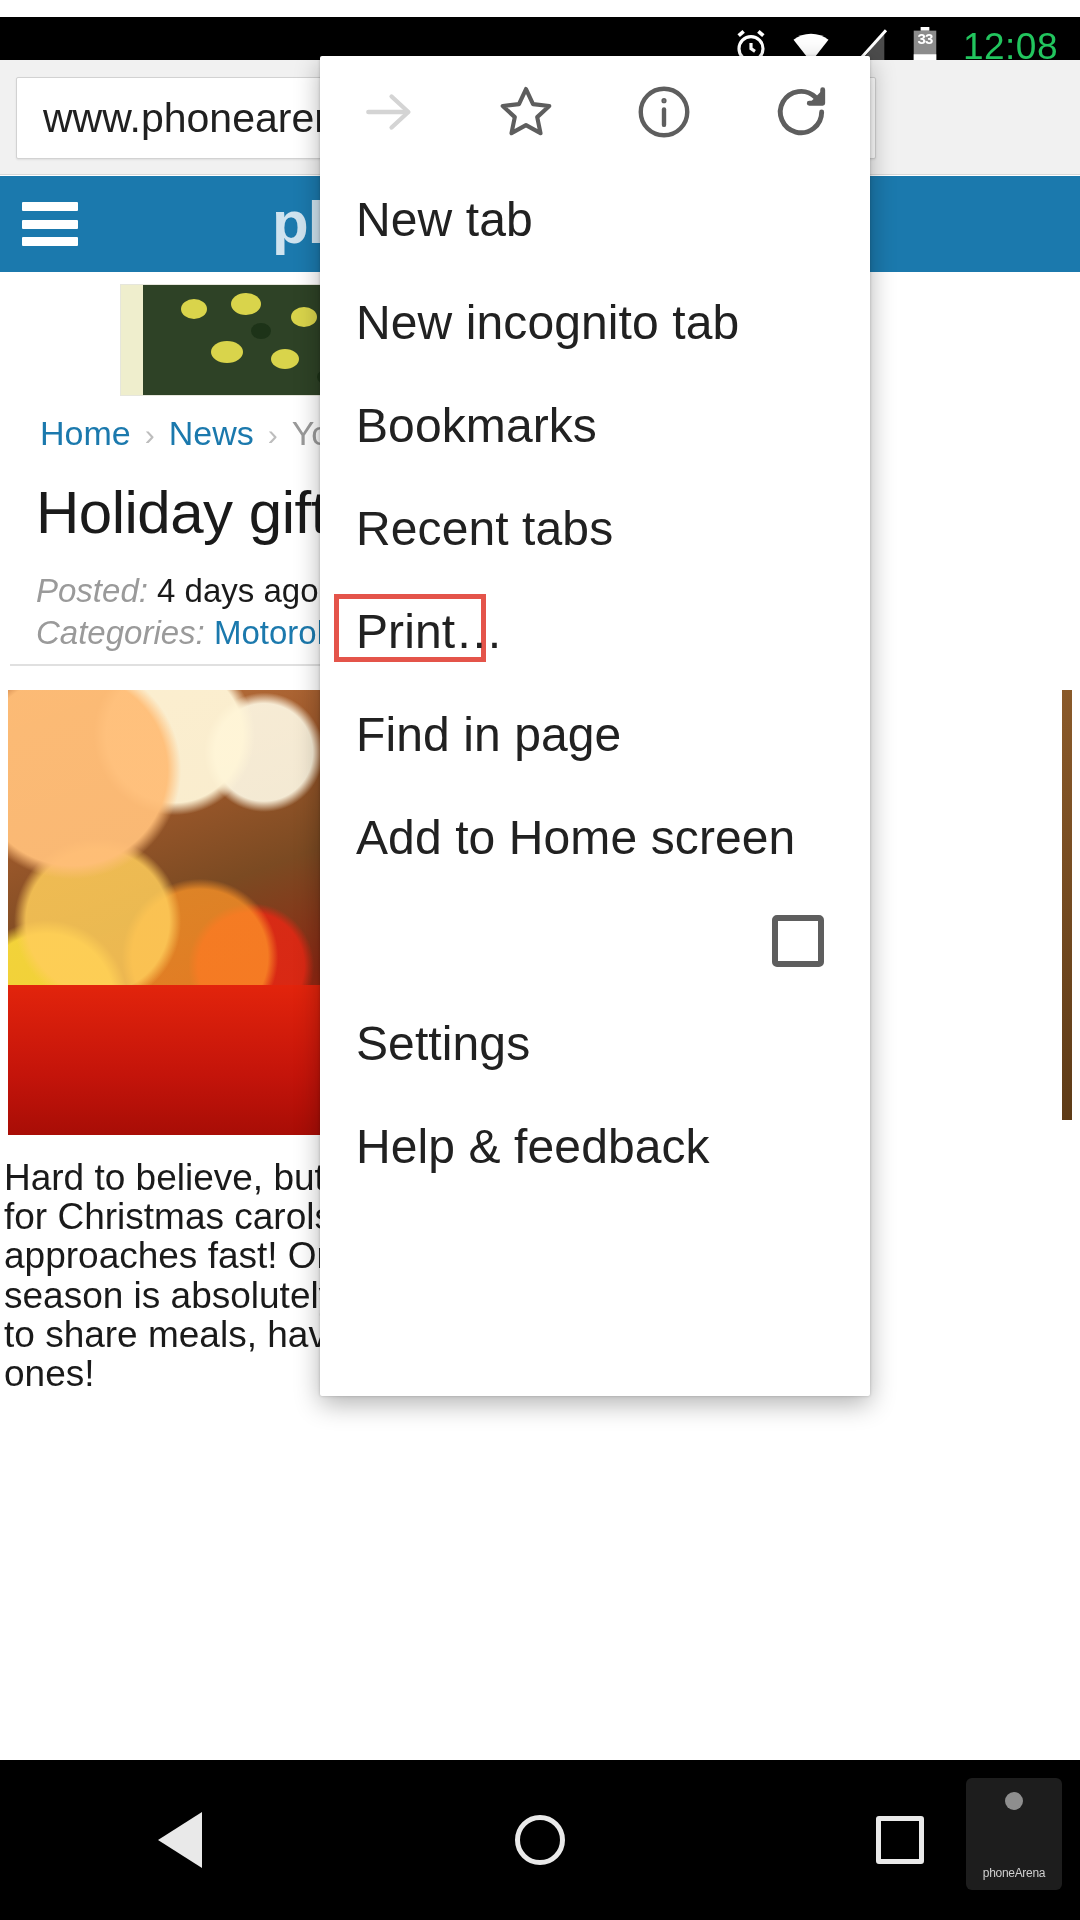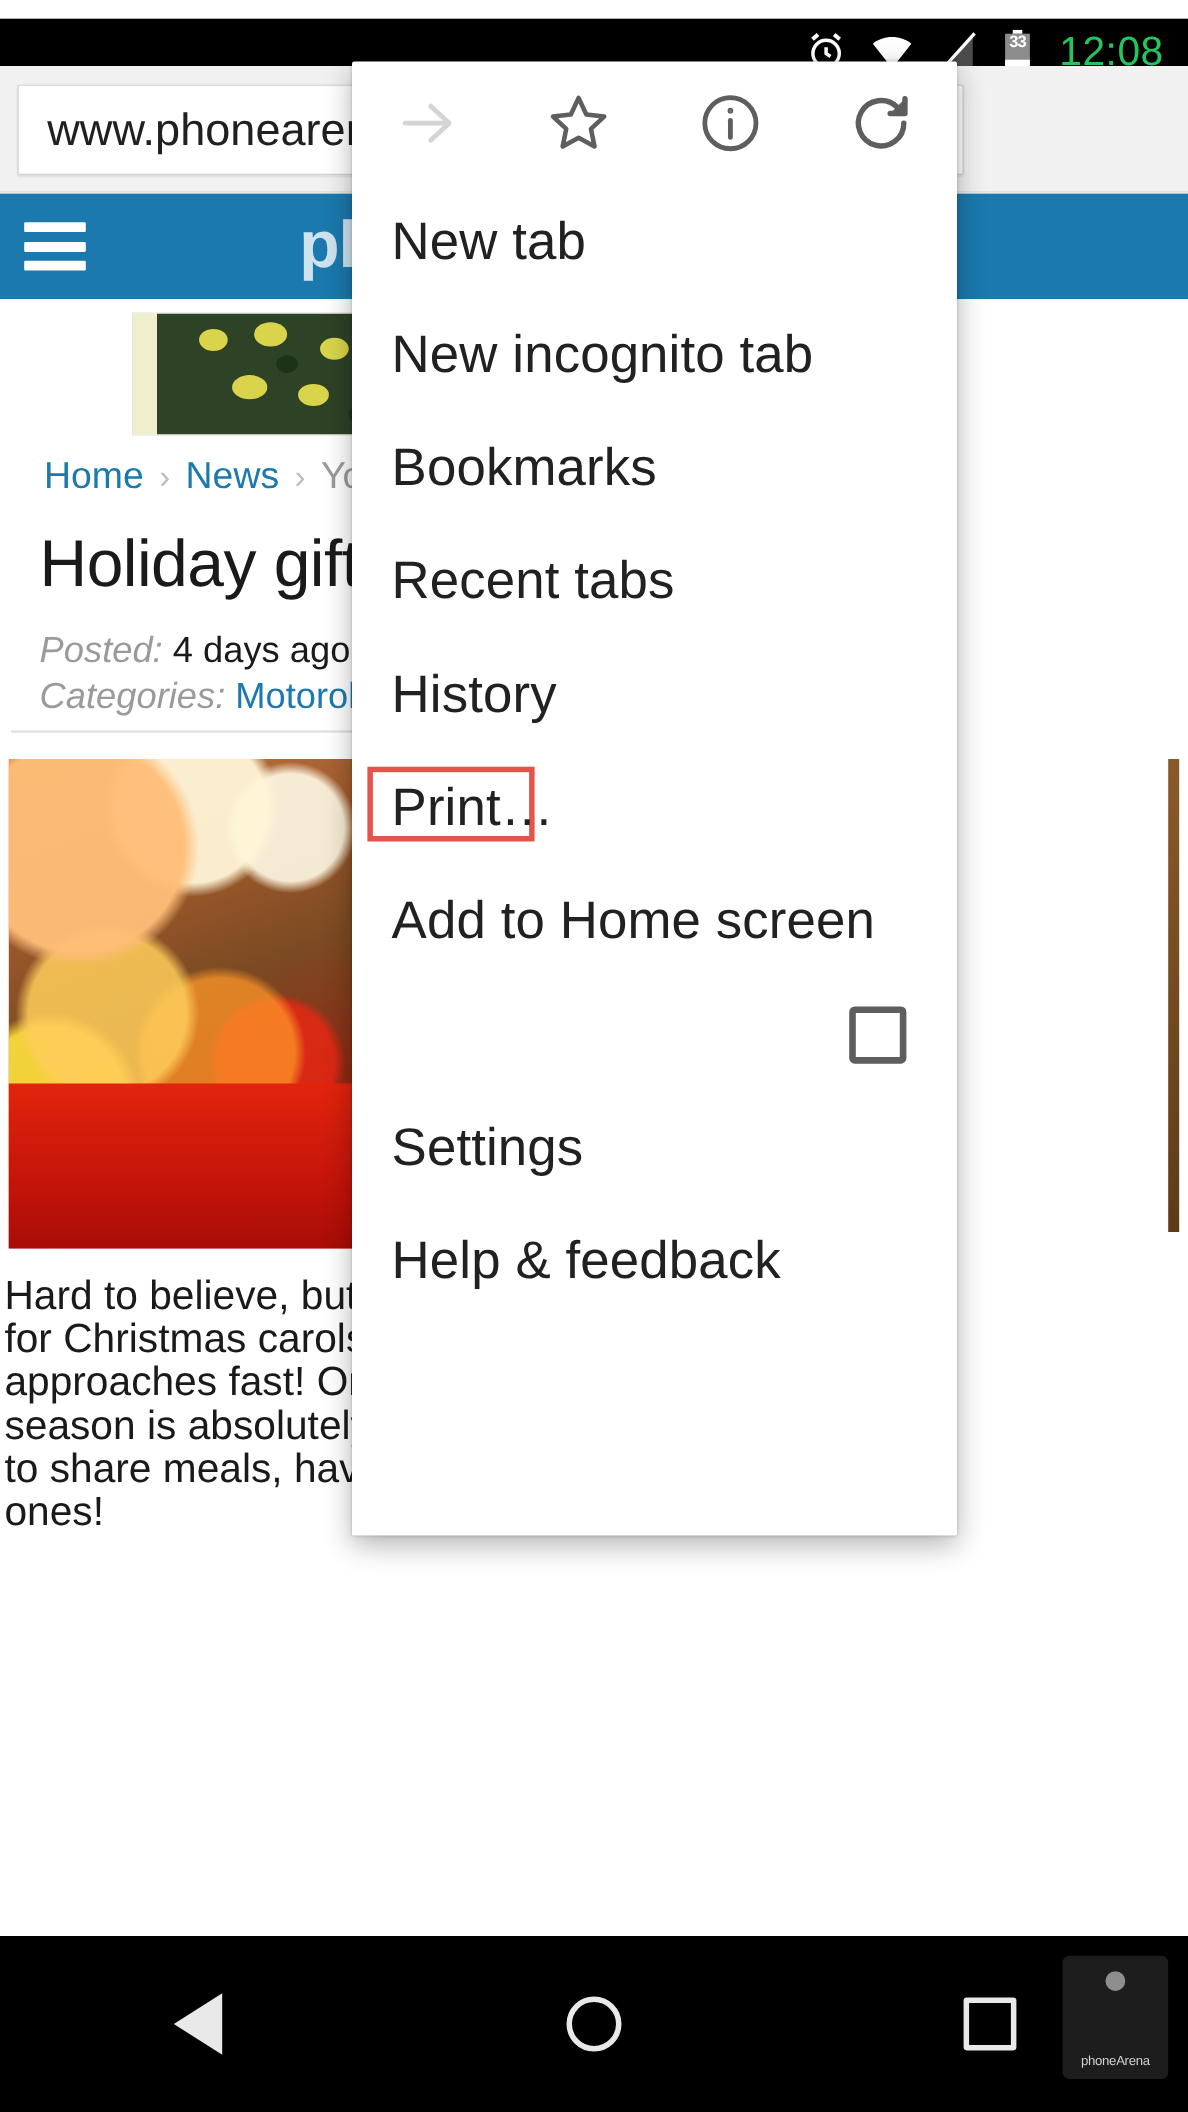--- a/index.html
+++ b/index.html
@@ -308,28 +308,28 @@
       </div>
       <div class="menu-item">
         <span class="label">New incognito tab</span>
       </div>
       <div class="menu-item">
         <span class="label">Bookmarks</span>
       </div>
       <div class="menu-item">
         <span class="label">Recent tabs</span>
       </div>
-      <div class="menu-item">
-        <span class="label">History</span>
-      </div>
       <div class="menu-item highlighted">
         <span class="hl-box"></span>
         <span class="label">Print…</span>
       </div>
       <div class="menu-item">
+        <span class="label">Find in page</span>
+      </div>
+      <div class="menu-item">
         <span class="label">Add to Home screen</span>
       </div>
       <div class="menu-item">
         <span class="chk"></span>
       </div>
       <div class="menu-item">
         <span class="label">Settings</span>
       </div>
       <div class="menu-item">
         <span class="label">Help &amp; feedback</span>

